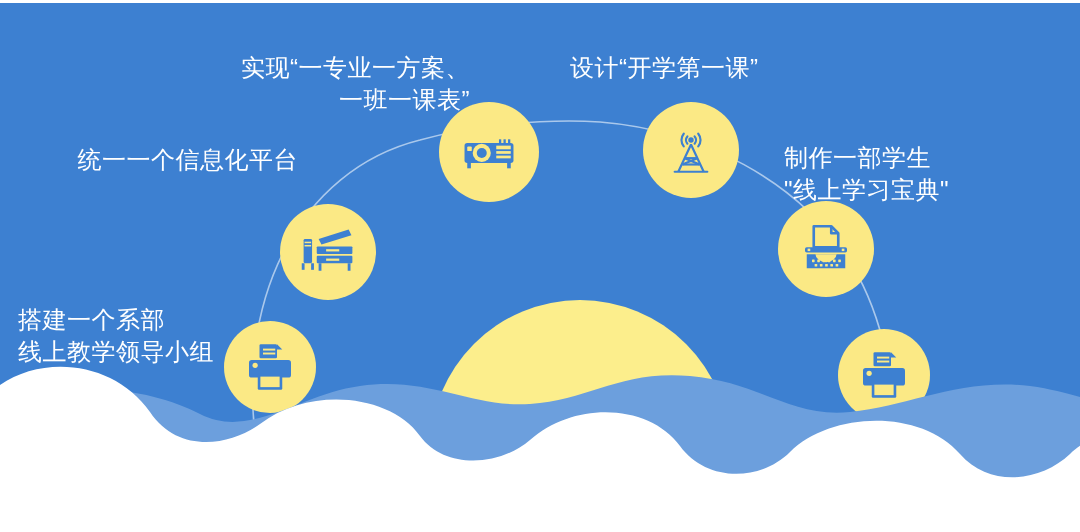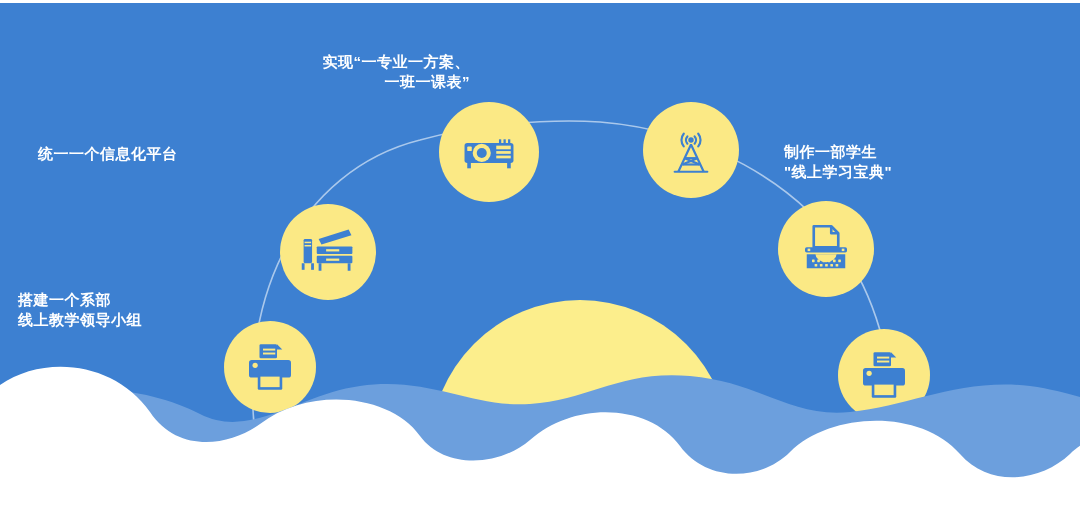--- a/index.html
+++ b/index.html
@@ -70,22 +70,22 @@
   }
   .node.inverted {
     background: transparent;
   }
   .node svg { display: block; }
   
   .label {
     position: absolute;
     z-index: 20;
     color: #ffffff;
-    font-size: 15px;
-    font-weight: bold;
+    font-size: 24px;
+    font-weight: normal;
     line-height: 1.33;
     letter-spacing: 0.5px;
     white-space: pre-line;
   }
   .label.right-align { text-align: right; }
   .label.left-align  { text-align: left; }
   
   .clouds {
     position: absolute;
     left: 0; bottom: 0;
@@ -118,40 +118,40 @@
       <rect x="20" y="6" width="20" height="16" rx="1.5" fill="#3d80d1"></rect>
       <polygon points="40,6 46,12 40,12" fill="#3d80d1"></polygon>
       <rect x="24" y="11" width="14" height="2.2" fill="#fbe985"></rect>
       <rect x="24" y="15.5" width="14" height="2.2" fill="#fbe985"></rect>
       <rect x="8" y="24" width="48" height="20" rx="3" fill="#3d80d1"></rect>
       <circle cx="15" cy="30" r="3" fill="#fbe985"></circle>
       <rect x="18" y="40" width="28" height="18" rx="1.5" fill="#3d80d1"></rect>
       <rect x="21" y="43" width="22" height="12" fill="#fbe985"></rect>
     </svg>
   </div>
-  <div class="label left-align" style="left:18px; top:290px; width:230px;">搭建一个系部
+  <div class="label left-align" style="left:18px; top:304px; width:230px;">搭建一个系部
 线上教学领导小组</div>
 
   <div class="node" style="left:280px; top:204px; width:96px; height:96px;">
     <svg width="60" height="60" viewBox="0 0 64 64">
       <rect x="6" y="18" width="9" height="26" rx="1.5" fill="#3d80d1"></rect>
       <rect x="4" y="44" width="3" height="7" fill="#3d80d1"></rect>
       <rect x="14" y="44" width="3" height="7" fill="#3d80d1"></rect>
       <rect x="7" y="21" width="7" height="1.6" fill="#fbe985"></rect>
       <rect x="7" y="24.5" width="7" height="1.6" fill="#fbe985"></rect>
       <polygon points="22,18 54,8 57,14 25,24" fill="#3d80d1"></polygon>
       <rect x="20" y="26" width="38" height="8" rx="1" fill="#3d80d1"></rect>
       <rect x="30" y="29" width="14" height="2.4" fill="#fbe985"></rect>
       <rect x="20" y="36" width="38" height="8" rx="1" fill="#3d80d1"></rect>
       <rect x="30" y="39" width="14" height="2.4" fill="#fbe985"></rect>
       <rect x="22" y="44" width="3" height="8" fill="#3d80d1"></rect>
       <rect x="53" y="44" width="3" height="8" fill="#3d80d1"></rect>
     </svg>
   </div>
-  <div class="label left-align" style="left:38px; top:144px; width:260px;">统一一个信息化平台</div>
+  <div class="label left-align" style="left:38px; top:144px; width:260px;text-align:right;">统一一个信息化平台</div>
 
   <div class="node" style="left:439px; top:102px; width:100px; height:100px;">
     <svg width="58" height="58" viewBox="0 0 64 64">
       <rect x="5" y="22" width="54" height="22" rx="3" fill="#3d80d1"></rect>
       <circle cx="24" cy="33" r="10" fill="#fbe985"></circle>
       <circle cx="24" cy="33" r="5.5" fill="#3d80d1"></circle>
       <rect x="8" y="26" width="5" height="5" rx="1" fill="#fbe985"></rect>
       <rect x="40" y="25" width="16" height="4" fill="#fbe985"></rect>
       <rect x="40" y="31" width="16" height="3" fill="#fbe985"></rect>
       <rect x="40" y="36" width="16" height="3" fill="#fbe985"></rect>
@@ -176,20 +176,21 @@
       <circle cx="32" cy="21" r="3" fill="#3d80d1"></circle>
       <g fill="none" stroke="#3d80d1" stroke-width="2.4" stroke-linejoin="round">
         <path d="M32 26 L18 56 M32 26 L46 56"></path>
         <path d="M25 41 L39 41"></path>
         <path d="M22.5 48 L41.5 48"></path>
         <path d="M25 41 L41.5 48 M39 41 L22.5 48"></path>
       </g>
       <path d="M14 56 L50 56" stroke="#3d80d1" stroke-width="2.4" stroke-linecap="round" fill="none"></path>
     </svg>
   </div>
+  <div class="label left-align" style="left:570px; top:52px; width:250px;">设计“开学第一课”</div>
 
   <div class="node" style="left:778px; top:201px; width:96px; height:96px;">
     <svg width="56" height="56" viewBox="0 0 64 64">
       <path d="M18 6 H38 L46 14 V30 H18 Z" fill="none" stroke="#3d80d1" stroke-width="3" stroke-linejoin="round"></path>
       <path d="M38 6 V14 H46" fill="none" stroke="#3d80d1" stroke-width="3" stroke-linejoin="round"></path>
       <rect x="8" y="30" width="48" height="6" rx="2" fill="#3d80d1"></rect>
       <rect x="11" y="31.6" width="3" height="2.8" fill="#fbe985"></rect>
       <rect x="50" y="31.6" width="3" height="2.8" fill="#fbe985"></rect>
       <path d="M10 38 H54 V54 H10 Z" fill="#3d80d1"></path>
       <path d="M20 38 A 12 9 0 0 0 44 38 Z" fill="#fbe985"></path>

